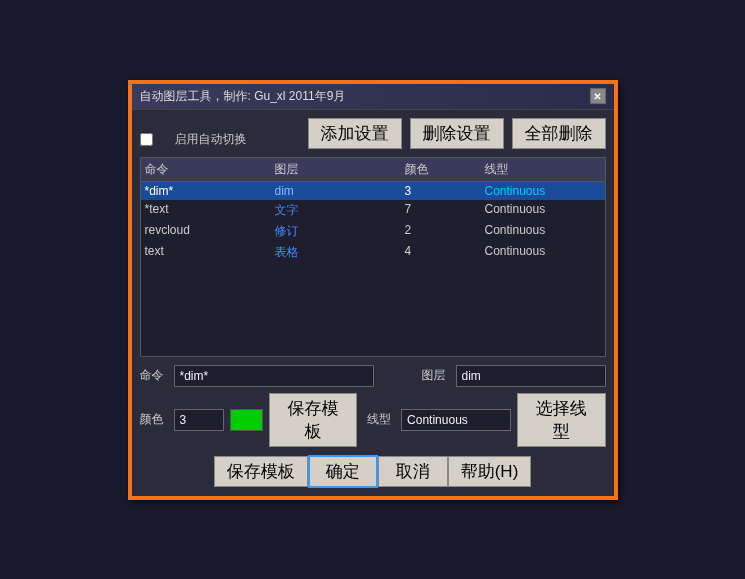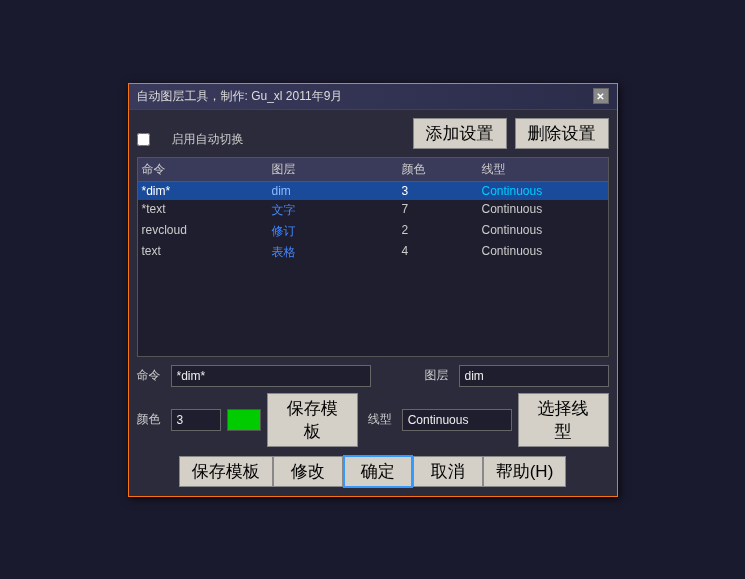--- a/index.html
+++ b/index.html
@@ -8,21 +8,21 @@
       width: 745px;
       height: 579px;
       display: flex;
       align-items: center;
       justify-content: center;
       font-family: "SimSun", "宋体", sans-serif;
       font-size: 12px;
     }
     .dialog {
       background: #eab308;
-      border: 1px solid #f97316;
+      border: 4px solid #f97316;
       width: 490px;
       position: relative;
       box-shadow: 2px 2px 8px rgba(0,0,0,0.7);
     }
     .title-bar {
       background: linear-gradient(to right, #3a3a5c, #2b2b4a);
       color: #ccc;
       padding: 4px 8px;
       display: flex;
       align-items: center;
@@ -178,20 +178,21 @@
   <div class="dialog-body">
 
     <div class="top-row">
       <label class="checkbox-label">
         <input type="checkbox" style="">
         <span>启用自动切换</span>
       </label>
       <div class="spacer"></div>
       <button class="btn">添加设置</button>
       <button class="btn">删除设置</button>
+      <button class="btn">全部删除</button>
     </div>
 
     <div class="table-container">
       <div class="table-header">
         <span>命令</span>
         <span>图层</span>
         <span>颜色</span>
         <span>线型</span>
       </div>
       <div class="table-content" id="table-body">
@@ -236,19 +237,18 @@
         <div class="color-swatch" id="color-swatch" style="background: rgb(0, 204, 0);"></div>
         <button class="btn">保存模板</button>
         <span class="form-label" style="margin-left:4px;">线型</span>
         <input class="form-input input-linetype" type="text" id="linetype-input" value="Continuous" style="">
         <button class="btn">选择线型</button>
       </div>
     </div>
 
     <div class="bottom-buttons">
       <button class="btn">保存模板</button>
-      <button class="btn">修改</button>
       <button class="btn btn-primary">确定</button>
       <button class="btn">取消</button>
       <button class="btn">帮助(H)</button>
     </div>
   </div>
 </div>
 
 </body></html>

